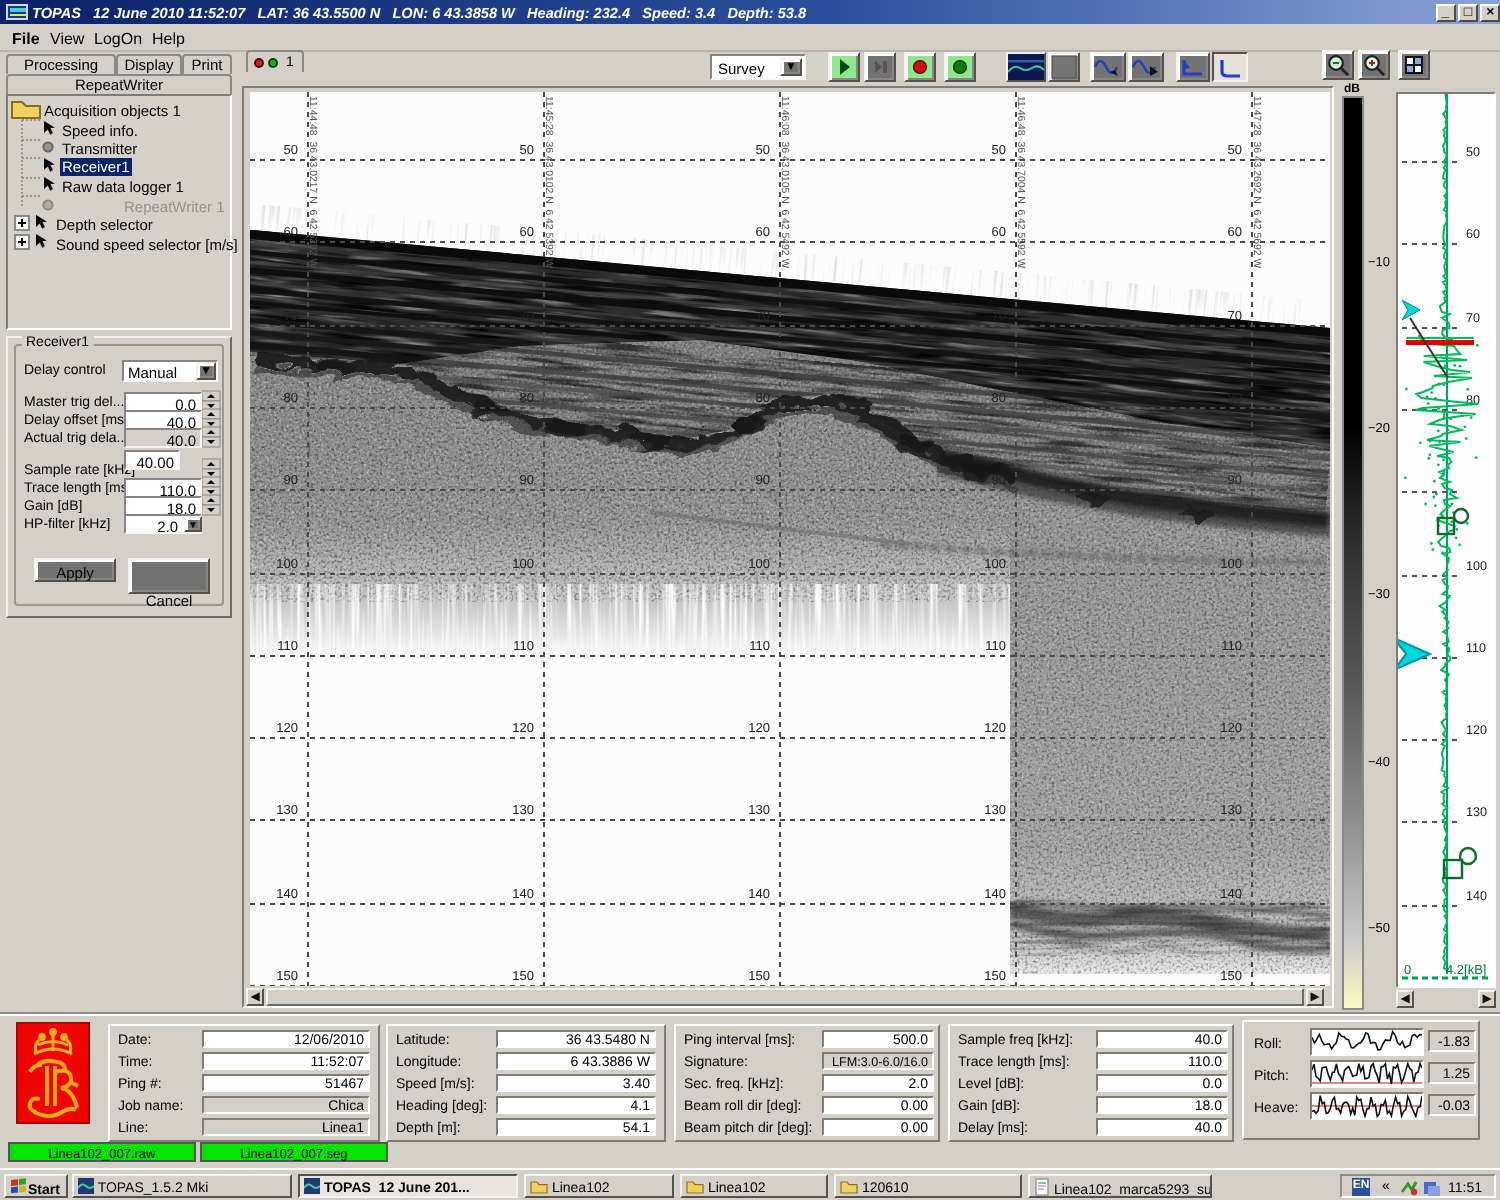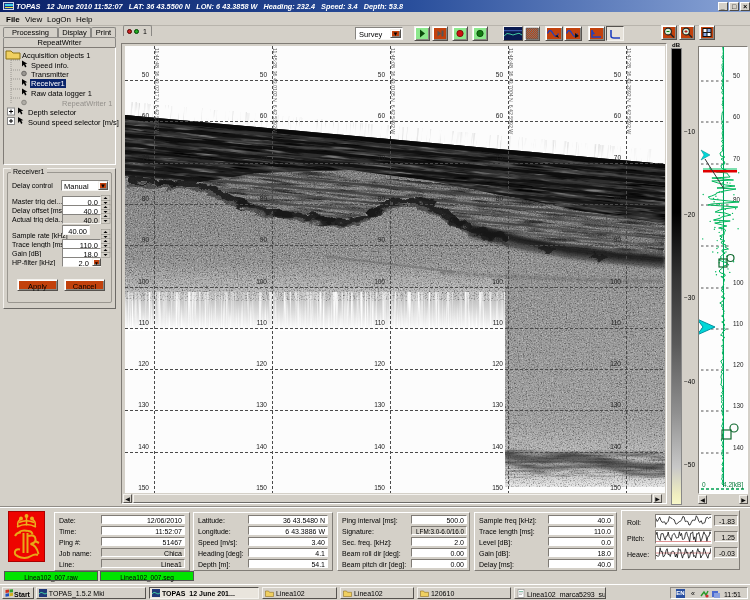--- a/index.html
+++ b/index.html
@@ -1,20 +1,20 @@
 <!DOCTYPE html>
 <html><head><meta charset="utf-8">
 <style>
 *{margin:0;padding:0;box-sizing:border-box;}
 html,body{width:750px;height:600px;overflow:hidden;}
 body{font-family:"Liberation Sans",sans-serif;background:#d4d0c8;position:relative;font-size:8px;color:#000;}
 .abs{position:absolute;}
 .raised{border-top:1px solid #f4f2ee;border-left:1px solid #f4f2ee;border-right:1px solid #6c6a66;border-bottom:1px solid #6c6a66;}
 .sunk2{border:1px solid;border-color:#807c76 #fff #fff #807c76;}
-.btn{background:#c2410c;border:1px solid;border-color:#f4f2ee #55524e #55524e #f4f2ee;box-shadow:inset 1px 1px 0 #fff, inset -1px -1px 0 #8a8782;}
+.btn{background:#737373;border:1px solid;border-color:#f4f2ee #55524e #55524e #f4f2ee;box-shadow:inset 1px 1px 0 #fff, inset -1px -1px 0 #8a8782;}
 .field{background:#fff;border:1px solid;border-color:#868480 #f6f5f2 #f6f5f2 #868480;font-size:7.5px;text-align:right;padding:1px 2px 0 0;overflow:hidden;white-space:nowrap;}
 .gfield{background:#d4d0c8;}
 .lbl{font-size:7px;white-space:nowrap;overflow:hidden;}
 
 #title{left:0;top:0;width:750px;height:12px;background:linear-gradient(90deg,#0a2168 0%,#2a4f9c 55%,#8aa4d6 100%);color:#fff;font-style:italic;}
 #title .t{position:absolute;left:16px;top:2px;font-size:7.3px;font-weight:bold;white-space:nowrap;}
 .wbtn{position:absolute;top:1.5px;width:10px;height:9px;background:#d4d0c8;border:1px solid;border-color:#fff #4e4c48 #4e4c48 #fff;font-size:7px;line-height:7px;text-align:center;color:#000;font-weight:bold;}
 
 #menu{left:0;top:12px;width:750px;height:14px;border-bottom:1px solid #b8b4ac;}
 #menu span{position:absolute;top:3px;font-size:8px;}
@@ -158,21 +158,21 @@
         <path d="M2.5 7 l2 2 2-2 z" fill="#000"></path>
     </g>
     <g transform="translate(0,52)">
       <rect x="0" y="0.5" width="9" height="5" fill="#d4d0c8" stroke="#8a8880" stroke-width="0.5"></rect>
       <rect x="0" y="5.5" width="9" height="5" fill="#d4d0c8" stroke="#8a8880" stroke-width="0.5"></rect>
       <path d="M2.5 4 l2-2 2 2 z" fill="#000"></path>
         <path d="M2.5 7 l2 2 2-2 z" fill="#000"></path>
     </g>
   </svg>
   <div class="abs btn" style="left:13px;top:110px;width:41px;height:12px;font-size:7.5px;text-align:center;padding-top:2px;">Apply</div>
-  <div class="abs btn" style="left:60px;top:110px;width:41px;height:12px;font-size:7.5px;text-align:center;padding-top:2px;">Cancel</div>
+  <div class="abs btn" style="left:60px;top:110px;width:41px;height:12px;font-size:7.5px;text-align:center;padding-top:16px;">Cancel</div>
 </div>
 
 <div class="abs" id="toolbar" style="left:120px;top:25px;width:630px;height:18px;">
 
   <div class="abs" style="left:3px;top:0px;width:29px;height:11px;background:#d4d0c8;border:1px solid #8a8884;border-bottom:none;border-radius:2px 2px 0 0;">
     <div class="abs" style="left:3px;top:3px;width:5px;height:5px;border-radius:50%;background:#cc2222;border:0.5px solid #550000;"></div>
     <div class="abs" style="left:10px;top:3px;width:5px;height:5px;border-radius:50%;background:#22aa22;border:0.5px solid #004400;"></div>
     <div class="abs" style="left:19px;top:1.5px;font-size:7px;">1</div>
   </div>
 

